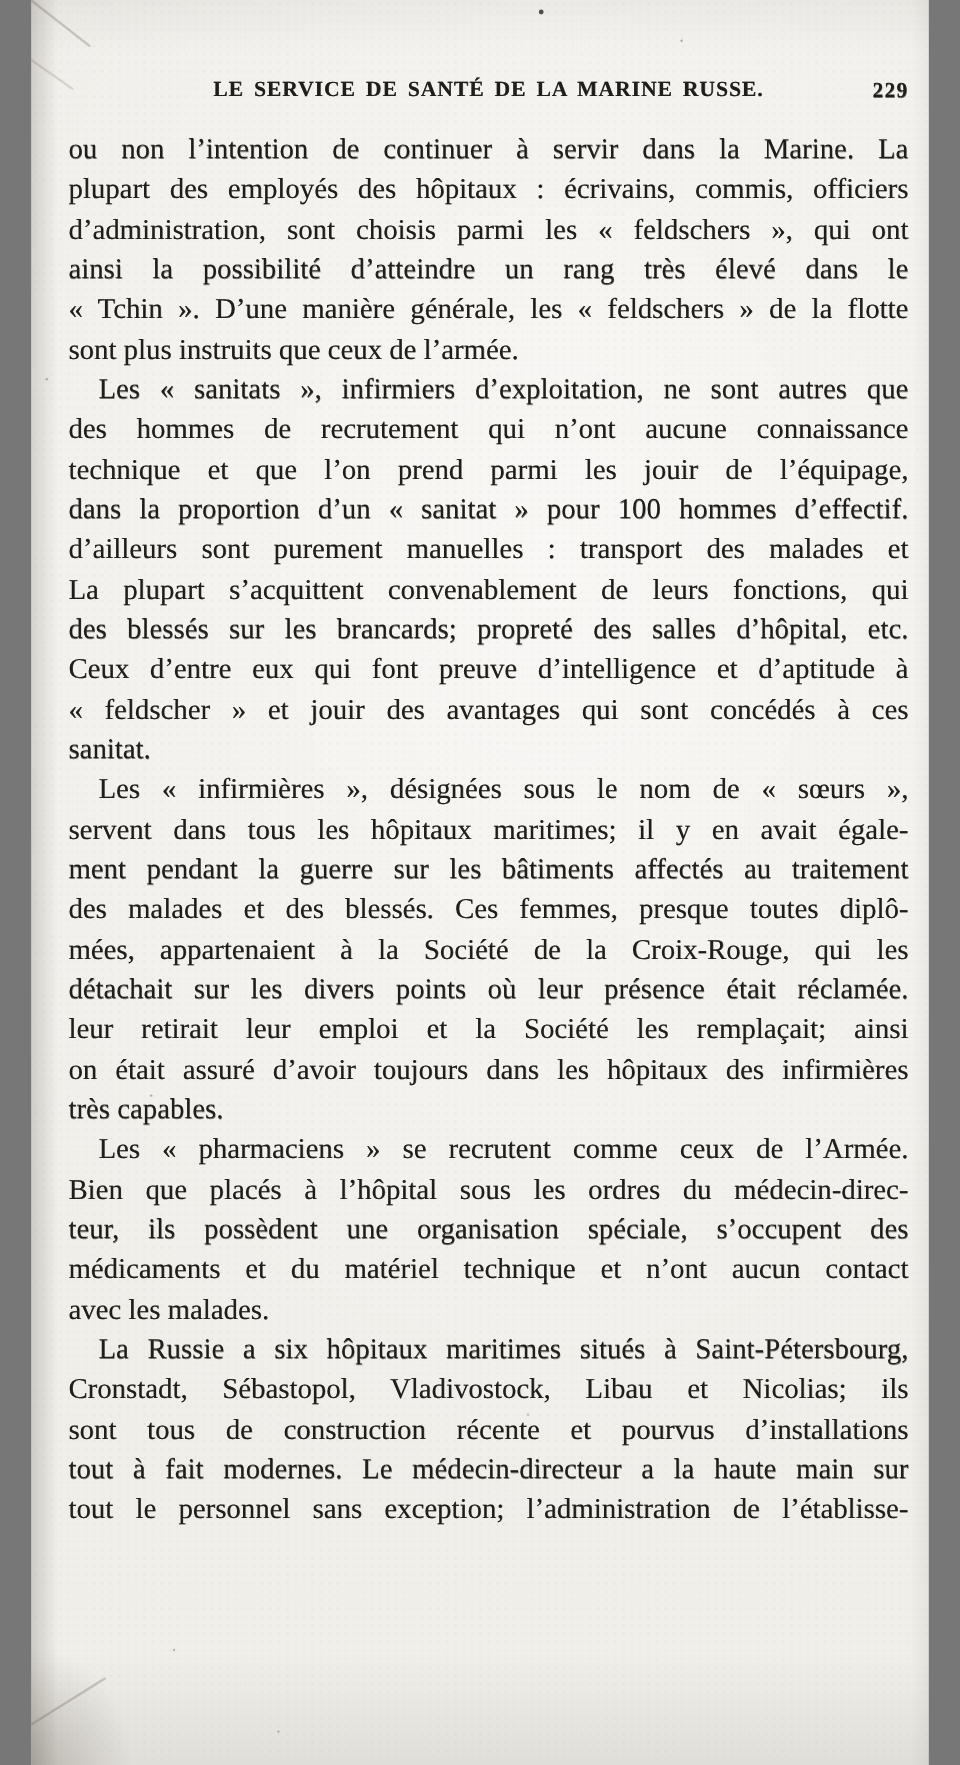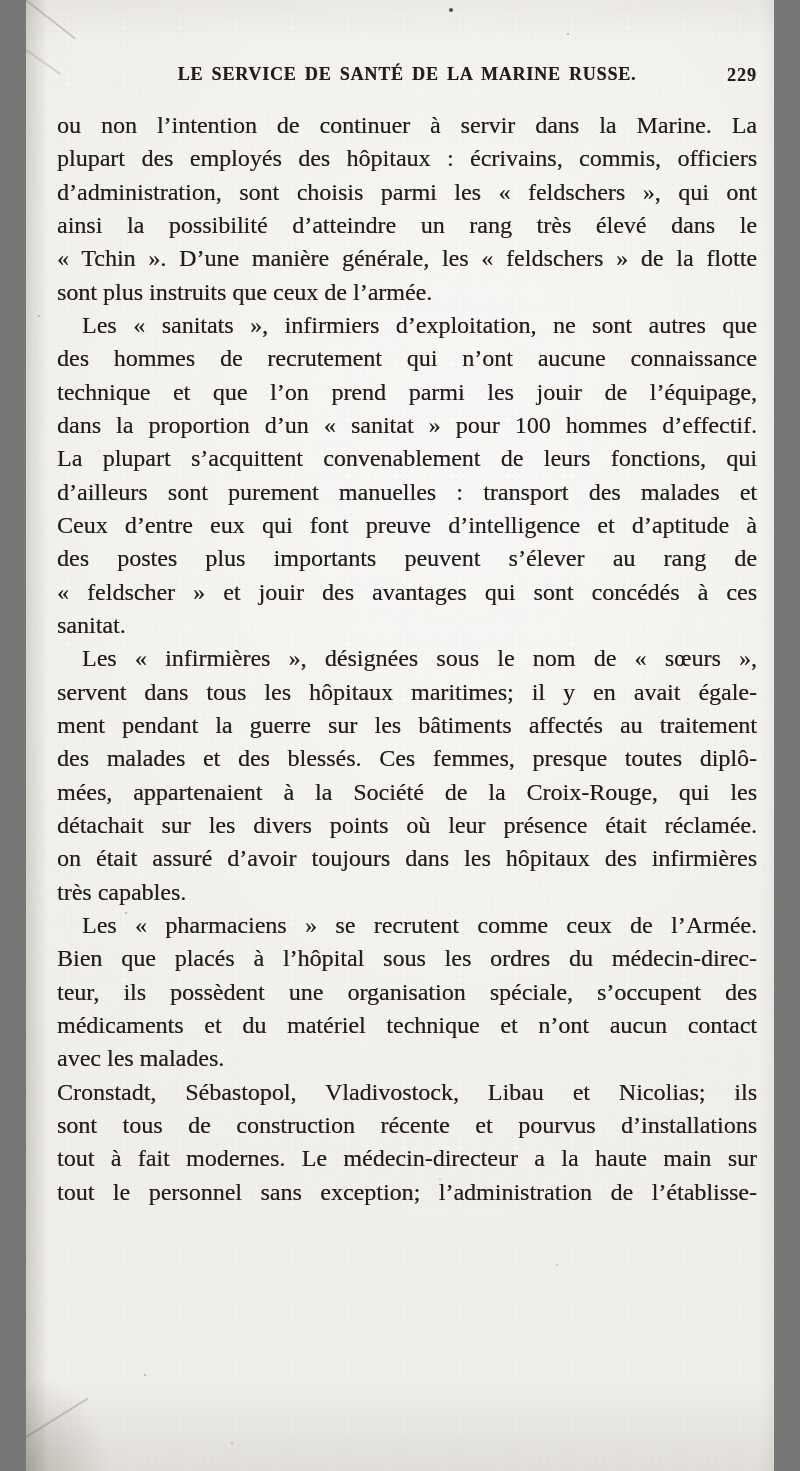--- a/index.html
+++ b/index.html
@@ -121,44 +121,46 @@
         <div class="line">d’administration, sont choisis parmi les « feldschers », qui ont</div>
         <div class="line">ainsi la possibilité d’atteindre un rang très élevé dans le</div>
         <div class="line">« Tchin ». D’une manière générale, les « feldschers » de la flotte</div>
         <div class="line end">sont plus instruits que ceux de l’armée.</div>
       </div>
       <div>
         <div class="line indent">Les « sanitats », infirmiers d’exploitation, ne sont autres que</div>
         <div class="line">des hommes de recrutement qui n’ont aucune connaissance</div>
         <div class="line">technique et que l’on prend parmi les jouir de l’équipage,</div>
         <div class="line">dans la proportion d’un « sanitat » pour 100 hommes d’effectif.</div>
+        <div class="line">d’ailleurs sont purement manuelles : transport des malades et</div>
         <div class="line">La plupart s’acquittent convenablement de leurs fonctions, qui</div>
-        <div class="line">d’ailleurs sont purement manuelles : transport des malades et</div>
+        <div class="line">des blessés sur les brancards; propreté des salles d’hôpital, etc.</div>
         <div class="line">Ceux d’entre eux qui font preuve d’intelligence et d’aptitude à</div>
-        <div class="line">des postes plus importants peuvent s’élever au rang de</div>
         <div class="line">« feldscher » et jouir des avantages qui sont concédés à ces</div>
         <div class="line end">sanitat.</div>
       </div>
       <div>
         <div class="line indent">Les « infirmières », désignées sous le nom de « sœurs »,</div>
         <div class="line">servent dans tous les hôpitaux maritimes; il y en avait égale-</div>
         <div class="line">ment pendant la guerre sur les bâtiments affectés au traitement</div>
         <div class="line">des malades et des blessés. Ces femmes, presque toutes diplô-</div>
         <div class="line">mées, appartenaient à la Société de la Croix-Rouge, qui les</div>
         <div class="line">détachait sur les divers points où leur présence était réclamée.</div>
+        <div class="line">leur retirait leur emploi et la Société les remplaçait; ainsi</div>
         <div class="line">on était assuré d’avoir toujours dans les hôpitaux des infirmières</div>
         <div class="line end">très capables.</div>
       </div>
       <div>
         <div class="line indent">Les « pharmaciens » se recrutent comme ceux de l’Armée.</div>
         <div class="line">Bien que placés à l’hôpital sous les ordres du médecin-direc-</div>
         <div class="line">teur, ils possèdent une organisation spéciale, s’occupent des</div>
         <div class="line">médicaments et du matériel technique et n’ont aucun contact</div>
         <div class="line end">avec les malades.</div>
       </div>
       <div>
+        <div class="line indent">La Russie a six hôpitaux maritimes situés à Saint-Pétersbourg,</div>
         <div class="line">Cronstadt, Sébastopol, Vladivostock, Libau et Nicolias; ils</div>
         <div class="line">sont tous de construction récente et pourvus d’installations</div>
         <div class="line">tout à fait modernes. Le médecin-directeur a la haute main sur</div>
         <div class="line">tout le personnel sans exception; l’administration de l’établisse-</div>
       </div>
     </div>
 </div>
 
 </body></html>

